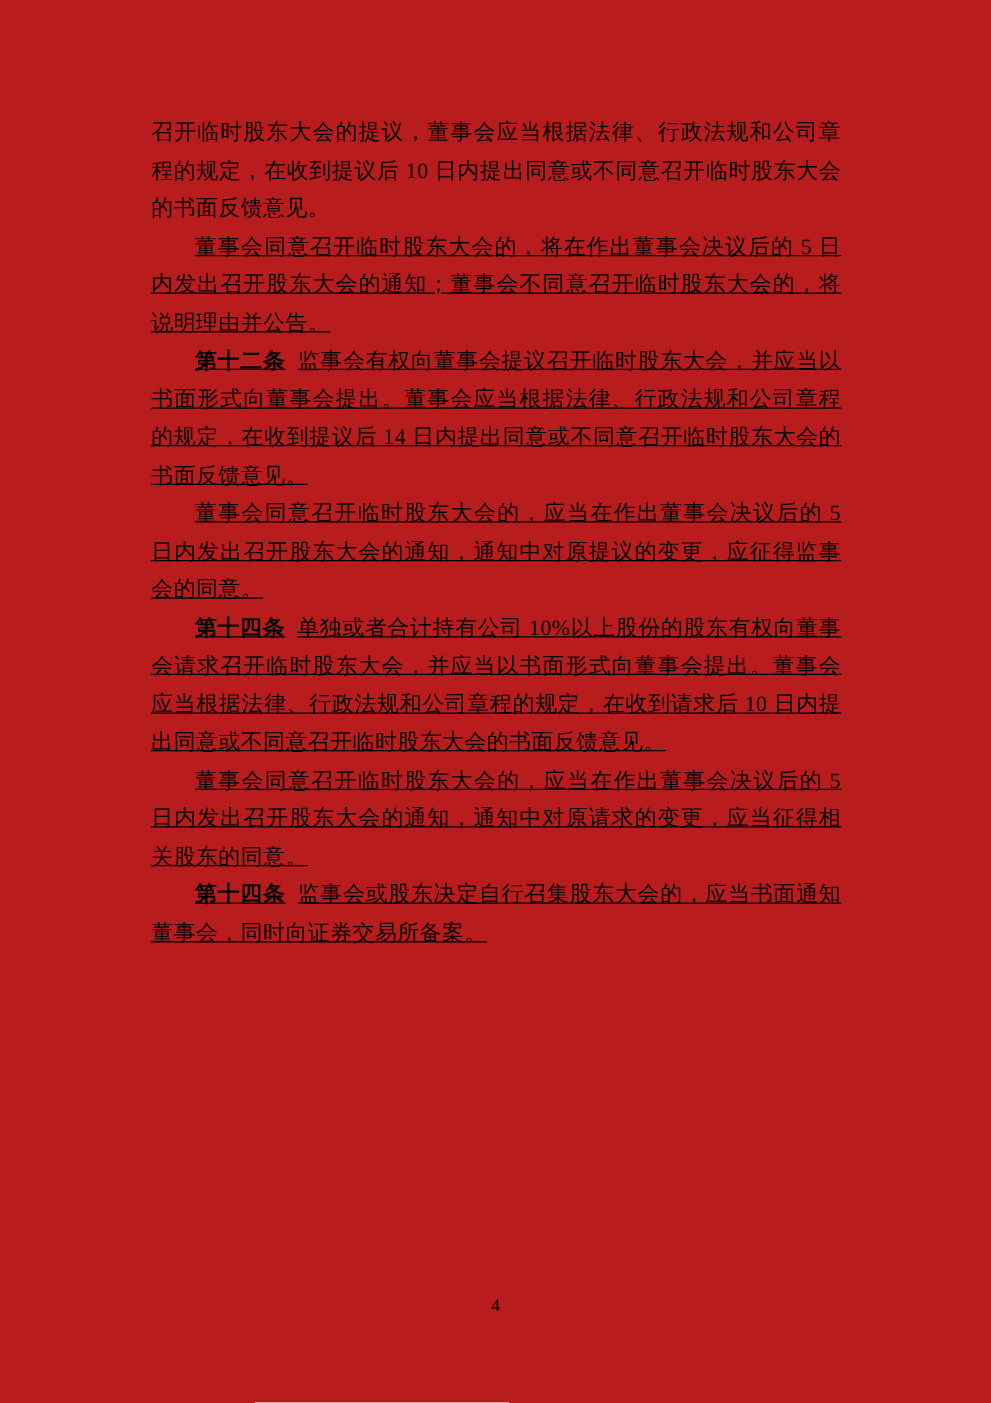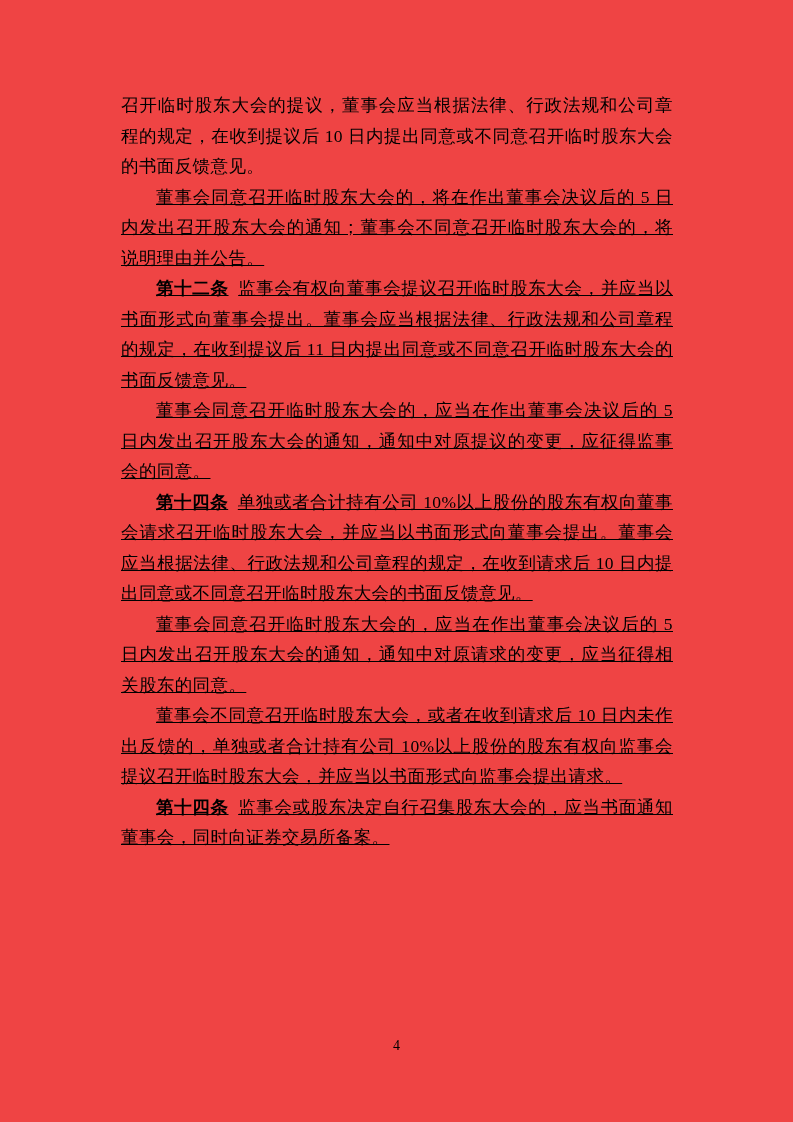--- a/index.html
+++ b/index.html
@@ -4,21 +4,21 @@
 <style>
   html, body {
     margin: 0;
     padding: 0;
     background: #ffffff;
   }
   .page {
     position: relative;
     width: 793px;
     height: 1122px;
-    background: #ef4444;
+    background: #b91c1c;
     overflow: hidden;
     font-family: "Liberation Serif", "DejaVu Serif", serif;
     color: #000000;
   }
   .content {
     position: absolute;
     left: 121px;
     top: 90px;
     width: 552px;
     font-size: 17.5px;
@@ -48,23 +48,22 @@
     line-height: 20px;
   }
 </style>
 </head>
 <body>
 
 <div class="page">
   <div class="content">
       <p><span>召开临时股东大会的提议，董事会应当根据法律、行政法规和公司章程的规定，在收到提议后 10 日内提出同意或不同意召开临时股东大会的书面反馈意见。</span></p>
       <p class="indent"><span>董事会同意召开临时股东大会的，将在作出董事会决议后的 5 日内发出召开股东大会的通知；董事会不同意召开临时股东大会的，将说明理由并公告。</span></p>
-      <p class="indent"><span class="article-term">第十二条</span><span>监事会有权向董事会提议召开临时股东大会，并应当以书面形式向董事会提出。董事会应当根据法律、行政法规和公司章程的规定，在收到提议后 11 日内提出同意或不同意召开临时股东大会的书面反馈意见。</span></p>
+      <p class="indent"><span class="article-term">第十二条</span><span>监事会有权向董事会提议召开临时股东大会，并应当以书面形式向董事会提出。董事会应当根据法律、行政法规和公司章程的规定，在收到提议后 14 日内提出同意或不同意召开临时股东大会的书面反馈意见。</span></p>
       <p class="indent"><span>董事会同意召开临时股东大会的，应当在作出董事会决议后的 5 日内发出召开股东大会的通知，通知中对原提议的变更，应征得监事会的同意。</span></p>
       <p class="indent"><span class="article-term">第十四条</span><span>单独或者合计持有公司 10%以上股份的股东有权向董事会请求召开临时股东大会，并应当以书面形式向董事会提出。董事会应当根据法律、行政法规和公司章程的规定，在收到请求后 10 日内提出同意或不同意召开临时股东大会的书面反馈意见。</span></p>
       <p class="indent"><span>董事会同意召开临时股东大会的，应当在作出董事会决议后的 5 日内发出召开股东大会的通知，通知中对原请求的变更，应当征得相关股东的同意。</span></p>
-      <p class="indent"><span>董事会不同意召开临时股东大会，或者在收到请求后 10 日内未作出反馈的，单独或者合计持有公司 10%以上股份的股东有权向监事会提议召开临时股东大会，并应当以书面形式向监事会提出请求。</span></p>
       <p class="indent"><span class="article-term">第十四条</span><span>监事会或股东决定自行召集股东大会的，应当书面通知董事会，同时向证券交易所备案。</span></p>
     </div>
   <div class="page-footer">
     <span>4</span>
   </div>
 </div>
 
 </body></html>

